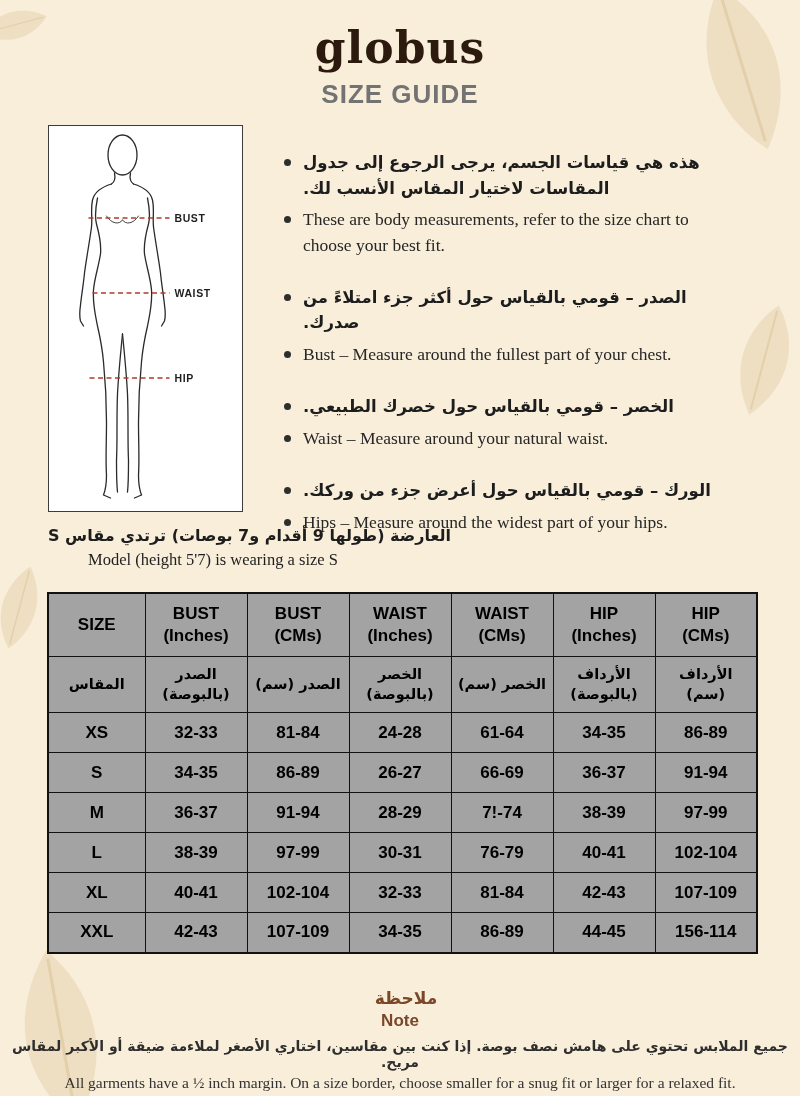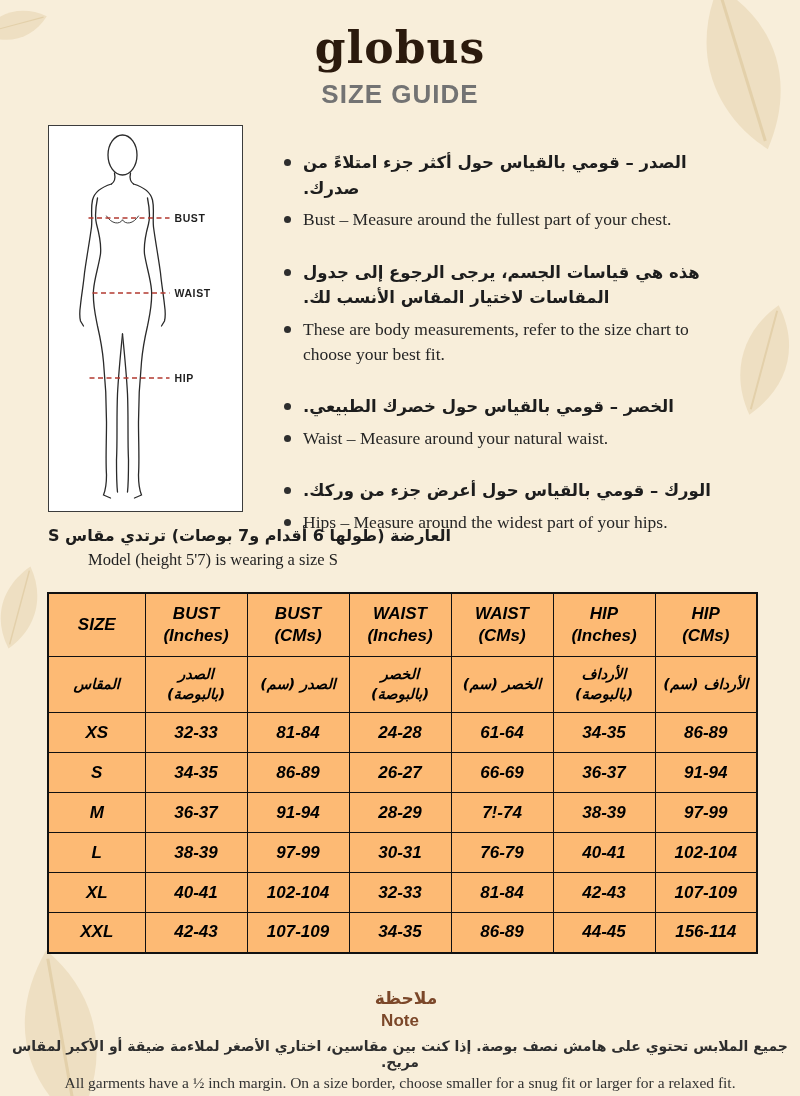--- a/index.html
+++ b/index.html
@@ -61,21 +61,21 @@
   }
   .model-note .en {
     font-family:"Liberation Serif", serif; font-size:16.5px; font-weight:500;
     color:#1f1f1f; line-height:1.5;margin-left:40px;
   }
 
   
   .table-wrap { position:absolute; top:592px; left:47px; }
   table {
     border-collapse:collapse; table-layout:fixed; width:709px;
-    background:#fdba74; border:2px solid #111;font-style:italic;
+    background:#a3a3a3; border:2px solid #111;
   }
   th, td { border:1.4px solid #111; text-align:center; vertical-align:middle; }
   col.c-size { width:97px; }
   col.c-val { width:102px; }
   tr.hdr-en th {
     font-family:"Liberation Sans", sans-serif;
     font-size:17px; font-weight:bold; color:#000;
     padding:9px 2px; line-height:1.3; height:62px;
   }
   tr.hdr-ar th {
@@ -177,36 +177,36 @@
         <text x="124" y="256">HIP</text>
       </g>
     </svg>
   </div>
 
   <div class="bullets">
 
     <div class="bullet-group">
       <div class="bullet ar">
         <span class="dot"></span>
-        <span class="txt" dir="rtl">الصدر – قومي بالقياس حول أكثر جزء امتلاءً من صدرك.</span>
+        <span class="txt" dir="rtl">هذه هي قياسات الجسم، يرجى الرجوع إلى جدول المقاسات لاختيار المقاس الأنسب لك.</span>
       </div>
       <div class="bullet en">
         <span class="dot"></span>
-        <span class="txt">Bust – Measure around the fullest part of your chest.</span>
+        <span class="txt">These are body measurements, refer to the size chart to choose your best fit.</span>
       </div>
     </div>
 
     <div class="bullet-group">
       <div class="bullet ar">
         <span class="dot"></span>
-        <span class="txt" dir="rtl">هذه هي قياسات الجسم، يرجى الرجوع إلى جدول المقاسات لاختيار المقاس الأنسب لك.</span>
+        <span class="txt" dir="rtl">الصدر – قومي بالقياس حول أكثر جزء امتلاءً من صدرك.</span>
       </div>
       <div class="bullet en">
         <span class="dot"></span>
-        <span class="txt">These are body measurements, refer to the size chart to choose your best fit.</span>
+        <span class="txt">Bust – Measure around the fullest part of your chest.</span>
       </div>
     </div>
 
     <div class="bullet-group">
       <div class="bullet ar">
         <span class="dot"></span>
         <span class="txt" dir="rtl">الخصر – قومي بالقياس حول خصرك الطبيعي.</span>
       </div>
       <div class="bullet en">
         <span class="dot"></span>
@@ -221,21 +221,21 @@
       </div>
       <div class="bullet en">
         <span class="dot"></span>
         <span class="txt">Hips – Measure around the widest part of your hips.</span>
       </div>
     </div>
 
   </div>
 
   <div class="model-note">
-    <div class="ar">العارضة (طولها 6 أقدام و7 بوصات) ترتدي مقاس S</div>
+    <div class="ar">العارضة (طولها 9 أقدام و7 بوصات) ترتدي مقاس S</div>
     <div class="en">Model (height 5'7) is wearing a size S</div>
   </div>
 
   <div class="table-wrap">
     <table>
       <colgroup>
         <col class="c-size">
           <col class="c-val">
           <col class="c-val">
           <col class="c-val">

